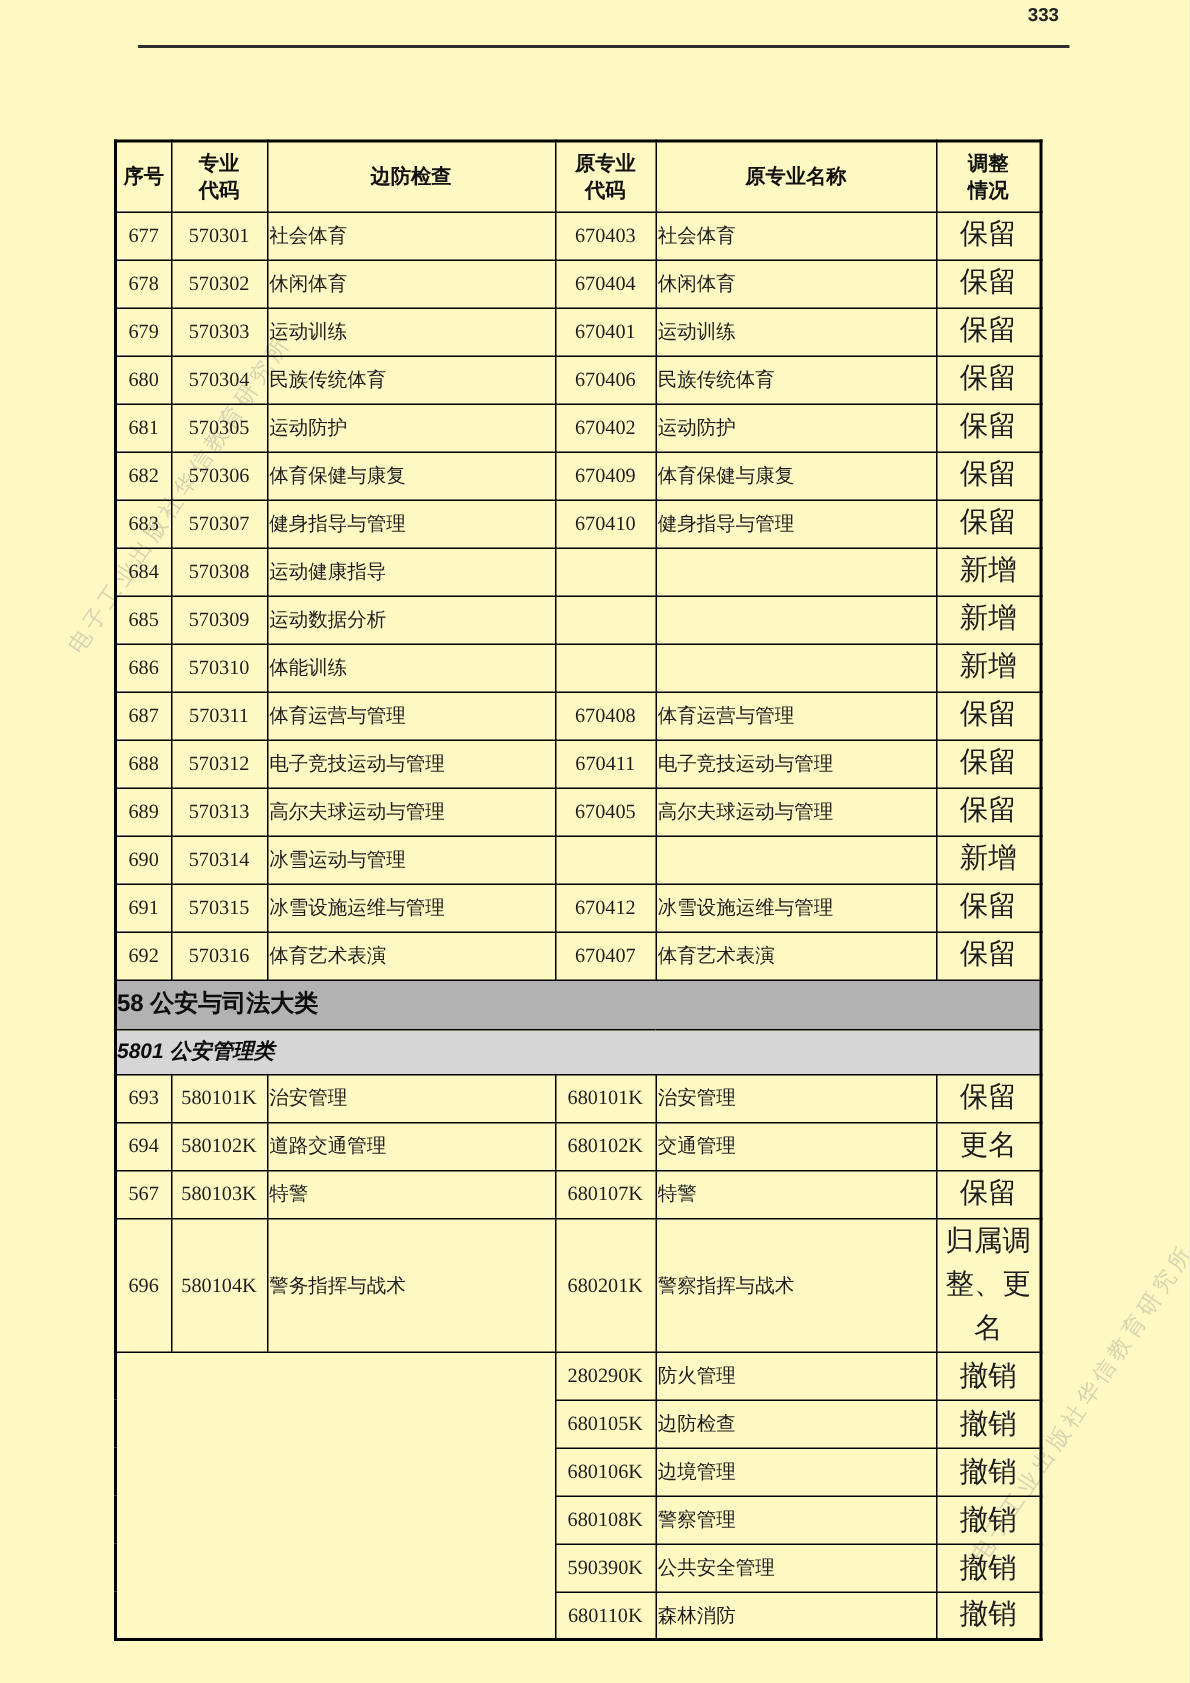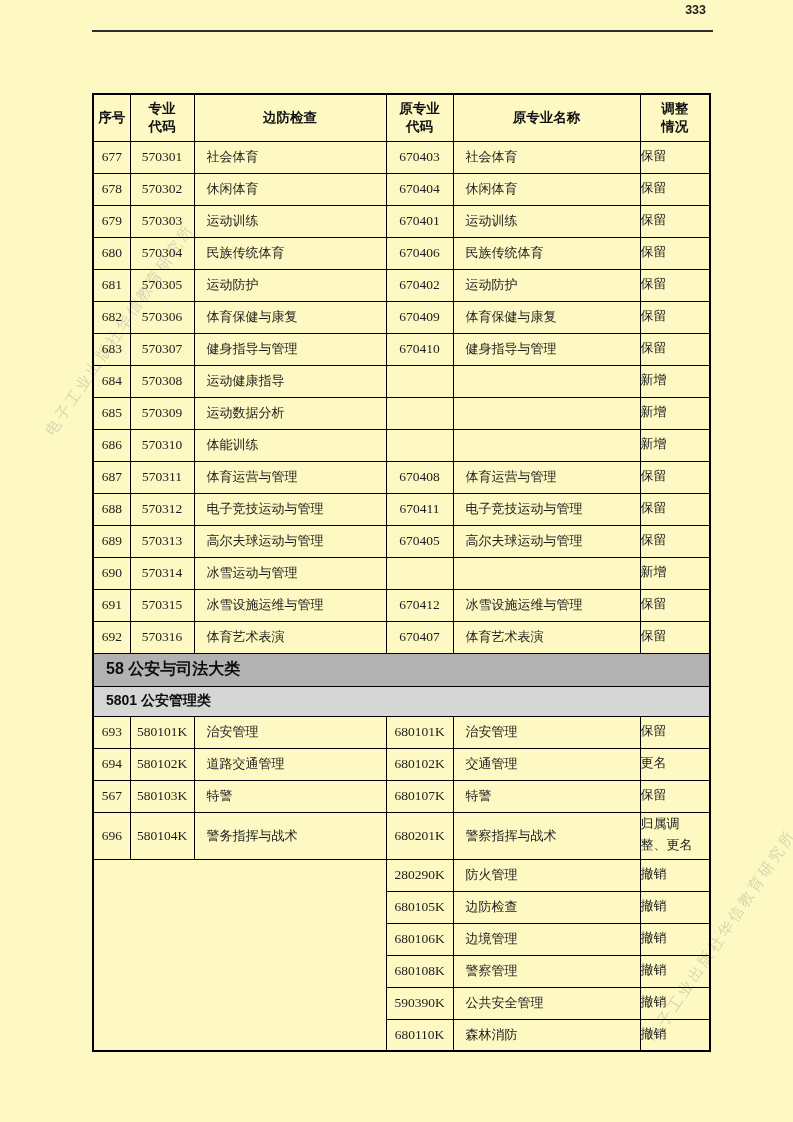--- a/index.html
+++ b/index.html
@@ -27,21 +27,21 @@
     font-size: 15px; letter-spacing: 3px;
     color: #8f8f8f; opacity: 0.35;
     white-space: nowrap;
     transform: rotate(-56deg);
     z-index: 1;
     pointer-events: none;
   }
   #watermark-1 { left: -6px; top: 320px; }
   #watermark-2 { left: 596px; top: 926px; }
   #catalog-table {
-    position: absolute; left: 92px; top: 93px;
+    position: absolute; left: 76px; top: 93px;
     width: 617px;
     border-collapse: collapse;
     table-layout: fixed;
     z-index: 2;
     background: transparent;
   }
   #catalog-table th, #catalog-table td {
     border: 1px solid #000;
     vertical-align: middle;
     overflow: hidden;
@@ -54,35 +54,35 @@
     text-align: center; white-space: pre-line; line-height: 1.35;
     color: #111;
   }
   tr.data-row { height: 32px; }
   tr.tall-row { height: 47px; margin-left: 13px; }
   tr.section-row { height: 33px; background: #b2b2b2; }
   tr.subsection-row { height: 30px; background: #d6d6d6; }
   td.c-section-label {
     font-family: "Liberation Sans", "DejaVu Sans", sans-serif;
     font-weight: bold; color: #0d0d0d;
-    text-align: left; padding-left: 12px;
+    text-align: left; padding-left: 0;
   }
   tr.section-row td.c-section-label { font-size: 16px; }
-  tr.subsection-row td.c-section-label { font-size: 14px; }
+  tr.subsection-row td.c-section-label { font-size: 14px; font-style: italic; }
   td.c-no, td.c-code, td.c-old-code {
     font-family: "Liberation Serif", "DejaVu Serif", serif;
     font-size: 13.5px; text-align: center; color: #1c1c1c;
   }
   td.c-name, td.c-old-name {
     font-family: "Liberation Sans", "DejaVu Sans", sans-serif;
-    font-size: 13px; text-align: left; padding-left: 12px; color: #1c1c1c;
+    font-size: 13px; text-align: left; padding-left: 1px; color: #1c1c1c;
   }
   td.c-status {
-    font-family: Liberation Mono, monospace;
-    font-size: 13px; text-align: left; color: #1c1c1c;
+    font-family: Liberation Sans, sans-serif;
+    font-size: 19px; text-align: center; color: #1c1c1c;
     white-space: pre-line; line-height: 1.55;
   }
   td.merged-empty { background: transparent; }
 </style>
 </head>
 <body>
 
 <div id="page">
 
   <div id="page-number">333</div>

